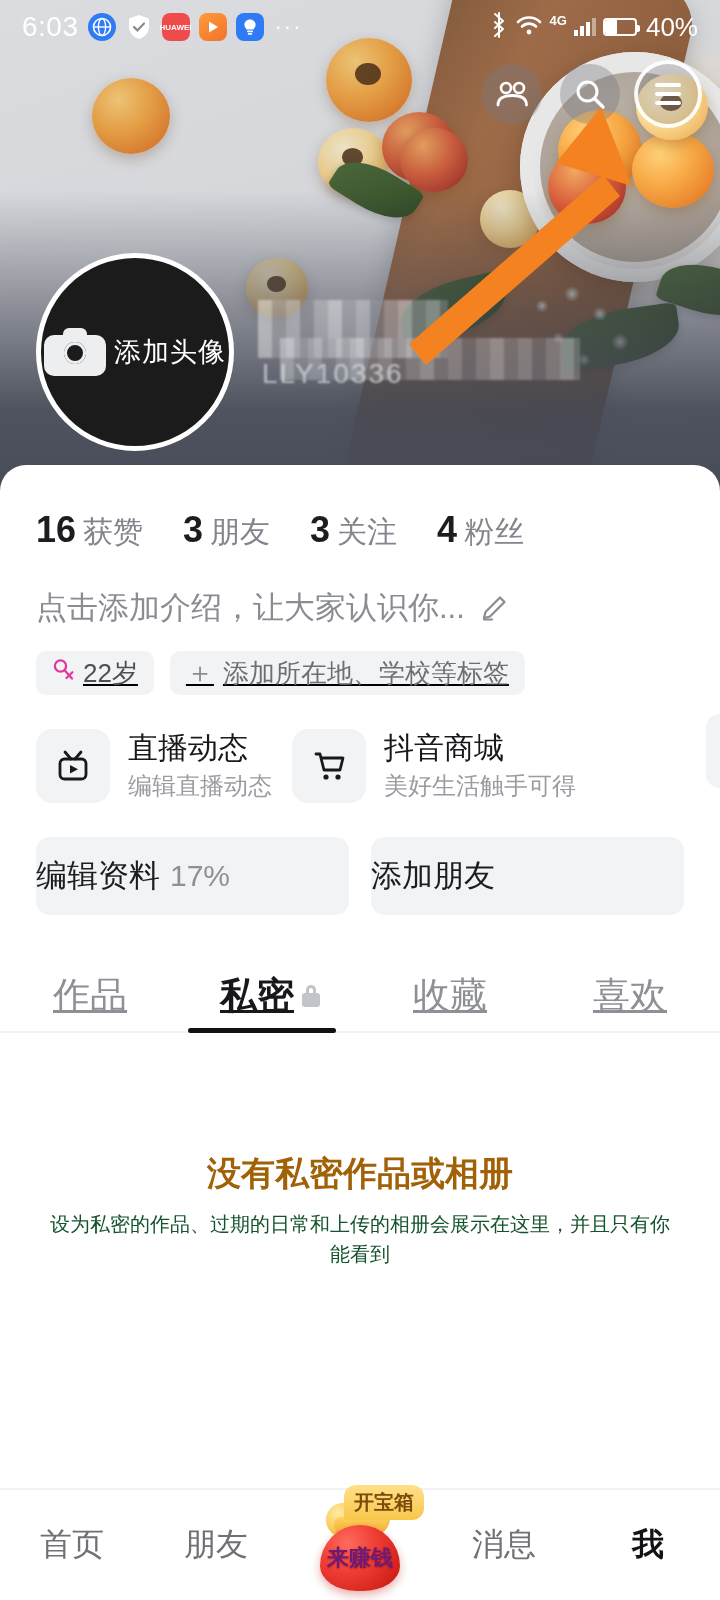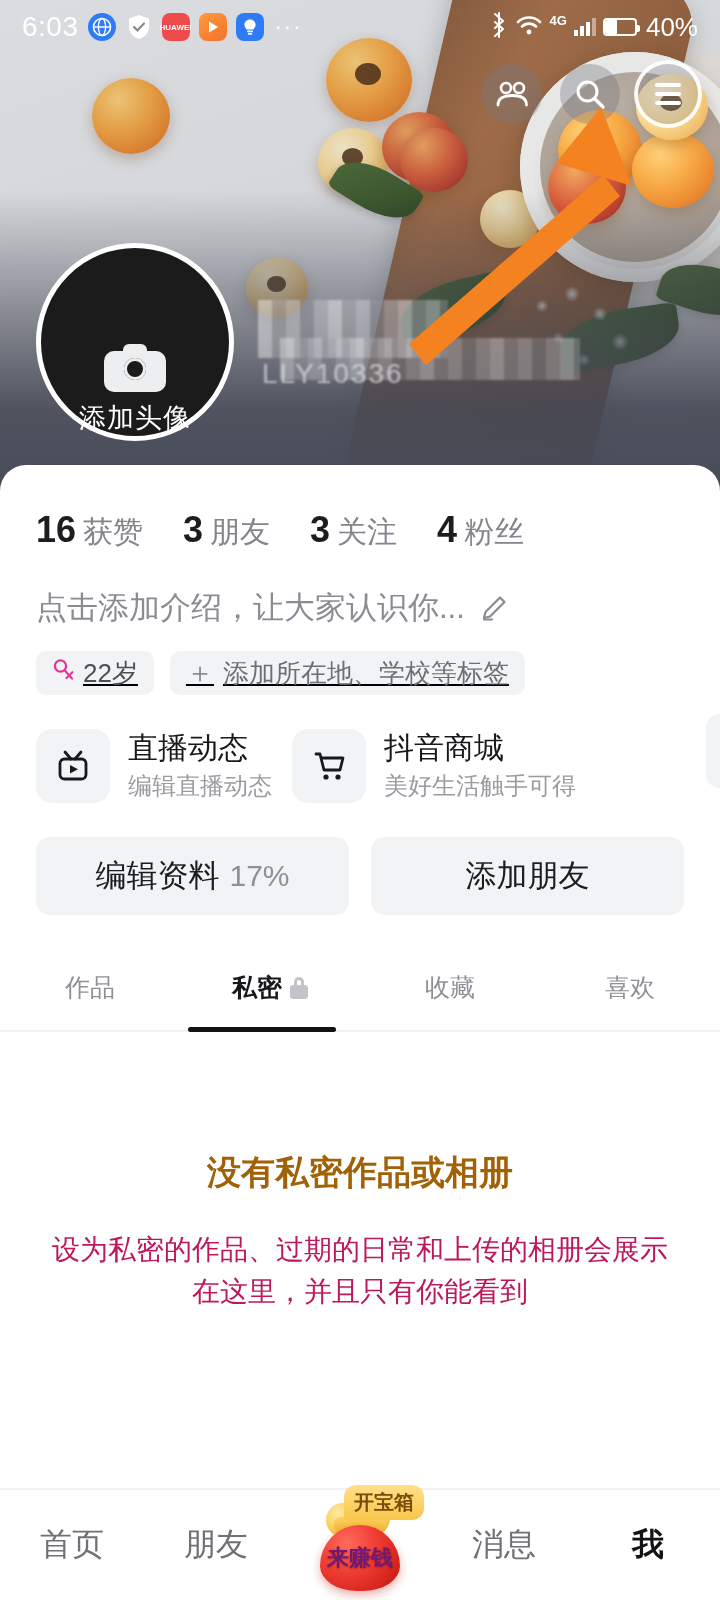--- a/index.html
+++ b/index.html
@@ -133,24 +133,24 @@
   .mosaic.m2 { left: 280px; top: 338px; width: 300px; height: 42px; opacity: .8; }
   .blurtext {
     position: absolute; left: 262px; top: 358px; z-index: 31;
     font-size: 28px; color: rgba(222,224,228,0.72);
     letter-spacing: 2px; filter: blur(1.2px);
     font-family: "Liberation Sans", sans-serif;
   }
 
   
   .avatar {
-    position: absolute; left: 36px; top: 243px; width: 198px; height: 198px; z-index: 35;
+    position: absolute; left: 36px; top: 253px; width: 198px; height: 198px; z-index: 35;
     border-radius: 50%; background: #1b1b1b;
     border: 5px solid #ffffff;
-    display: flex; flex-direction: column; align-items: center; justify-content: flex-end;
+    display: flex; flex-direction: row; align-items: center; justify-content: center;
     gap: 8px;
   }
   .cam {
     width: 62px; height: 48px; position: relative;
   }
   .cam-body { position: absolute; left: 0; top: 7px; width: 62px; height: 41px; background: #eceef0; border-radius: 10px; }
   .cam-bump { position: absolute; left: 19px; top: 0; width: 24px; height: 12px; background: #eceef0; border-radius: 6px 6px 0 0; }
   .cam-lens { position: absolute; left: 20px; top: 14px; width: 22px; height: 22px; border-radius: 50%; background: #1b1b1b; box-shadow: inset 0 0 0 3px #eceef0; }
   .avatar-label { color: #fff; font-size: 27px; letter-spacing: 1px; }
 
@@ -190,48 +190,48 @@
   .card-t1 { font-size: 30px; color: #18191c; line-height: 1.25; }
   .card-t2 { font-size: 24px; color: #9a9ca2; line-height: 1.35; margin-top: 3px; }
   .card-partial {
     position: absolute; right: 0; top: 714px; width: 14px; height: 74px;
     background: #f2f3f5; border-radius: 16px 0 0 16px; z-index: 21;
   }
 
   .actions { display: flex; gap: 22px; padding: 34px 36px 0 36px; }
   .act {
     flex: 1; height: 78px; background: #f2f3f5; border-radius: 14px;
-    display: flex; align-items: center; justify-content: center;
+    display: flex; align-items: center; 
     font-size: 31px; color: #1c1d20;
   }
   .act .pct { color: #8e9096; margin-left: 10px; font-size: 30px; }
 
   .tabs {
     display: flex; margin-top: 42px; position: relative;
     border-bottom: 2px solid #f0f1f3;
   }
   .tab {
-    flex: 1; text-align: center; padding: 14px 0 26px 0;
-    font-size: 25px; color: #8e9096;
-    display: flex; align-items: center; justify-content: center; gap: 8px;
+    flex: 1; text-align: center; padding: 14px 0 10px 0;
+    font-size: 37px; color: #8e9096;
+    display: flex; align-items: center; justify-content: center; gap: 8px; text-decoration: underline;
   }
   .tab.active { color: #17181b; font-weight: bold; }
   .tab .lock {
     width: 18px; height: 22px; position: relative; display: inline-block;
   }
   .tab .lock-body { position: absolute; bottom: 0; left: 0; width: 18px; height: 14px; background: #c2c4c9; border-radius: 3px; }
   .tab .lock-arc { position: absolute; top: 0; left: 4px; width: 10px; height: 10px; border: 3px solid #c2c4c9; border-bottom: none; border-radius: 6px 6px 0 0; }
   .tab-underline {
     position: absolute; bottom: -2px; left: 0; width: 148px; height: 5px;
     background: #111215; border-radius: 3px;
   }
 
   .empty { text-align: center; padding-top: 118px; }
   .empty-title { font-size: 34px; font-weight: bold; color: #a16207; }
-  .empty-sub { font-size: 28px; color: #be185d; line-height: 1.5; margin-top: 33px; padding: 0 42px; }
+  .empty-sub { font-size: 20px; color: #14532d; line-height: 1.5; margin-top: 12px; padding: 0 42px; }
 
   
   .bottomnav {
     position: absolute; left: 0; bottom: 0; width: 720px; height: 112px;
     background: #fff; border-top: 2px solid #f0f1f3;
     display: flex; align-items: center; z-index: 50;
   }
   .nav-item {
     flex: 1; text-align: center; font-size: 32px; color: #6f7177;
     position: relative;

